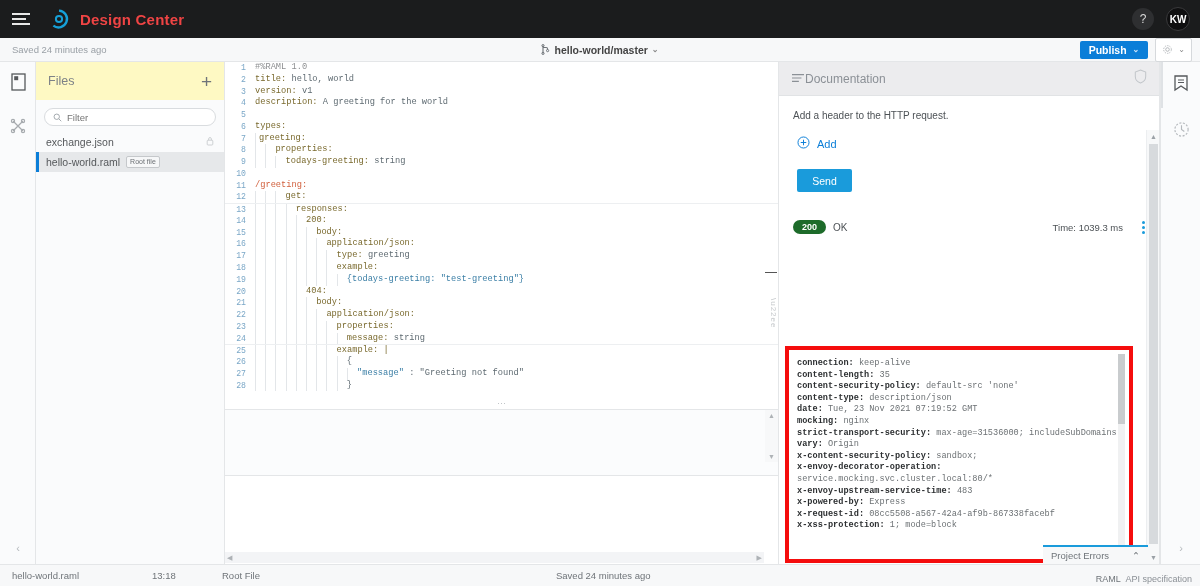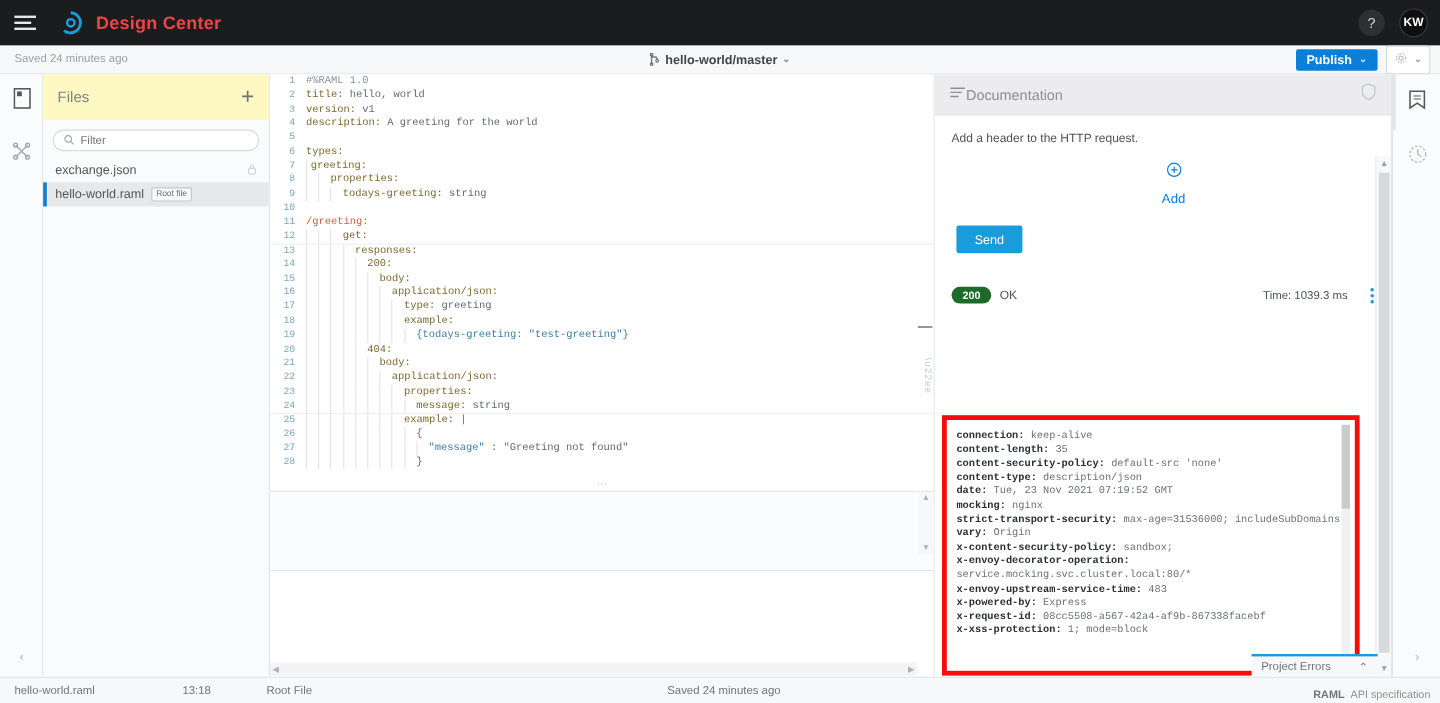--- a/index.html
+++ b/index.html
@@ -173,21 +173,21 @@
   }
   .doc-header {
     height: 34px; background: #ececee; display: flex; align-items: center;
     padding: 0 12px; justify-content: space-between; border-bottom: 1px solid #e1e3e5;
   }
   .doc-header-left { display: flex; align-items: center; }
   .doc-title { font-size: 12px; color: #8b9096; }
   .doc-body { position: absolute; top: 34px; left: 0; right: 0; bottom: 0; }
   .doc-hint { font-size: 10px; color: #4d5256; margin: 14px 0 0 14px; }
   .add-row {
-    display: flex; align-items: center; gap: 7px; margin: 14px 0 0 18px; cursor: pointer; flex-direction: column;
+    display: flex; align-items: center; gap: 7px; margin: 14px 0 0 18px; cursor: pointer;
   }
   .add-label { color: #0b7ed8; font-size: 11px; }
   .send-btn {
     margin: 16px 0 0 18px; background: #1a9bdb; color: #fff; font-size: 10.5px;
     width: 55px; height: 23px; border-radius: 2px; display: flex;
     align-items: center; justify-content: center; cursor: pointer;
   }
   .status-row {
     margin: 26px 14px 0 14px; display: flex; align-items: center;
     justify-content: space-between; height: 18px;
@@ -253,21 +253,21 @@
   .bb-pos { width: 70px; }
   .bb-root { width: 120px; }
   .bb-saved { position: absolute; left: 556px; }
   .proj-errors-tab {
     position: absolute; right: 52px; bottom: 22px; width: 105px; height: 19px;
     background: #f7f8f9; border-top: 2px solid #1a9bdb;
     display: flex; align-items: center; justify-content: space-between;
     padding: 0 8px; font-size: 9.5px; color: #6f7479; cursor: pointer;
   }
   .bb-raml { position: absolute; right: 8px; bottom: 2px; font-size: 9px; color: #8b9096; }
-  .bb-raml b { font-weight: bold; color: #6f7479; }
+  .bb-raml b { font-weight: normal; color: #6f7479; }
 </style>
 </head>
 <body>
 
 <div id="app">
 
   <div class="topbar">
     <div class="hamburger">
         <i></i>
         <i></i>

